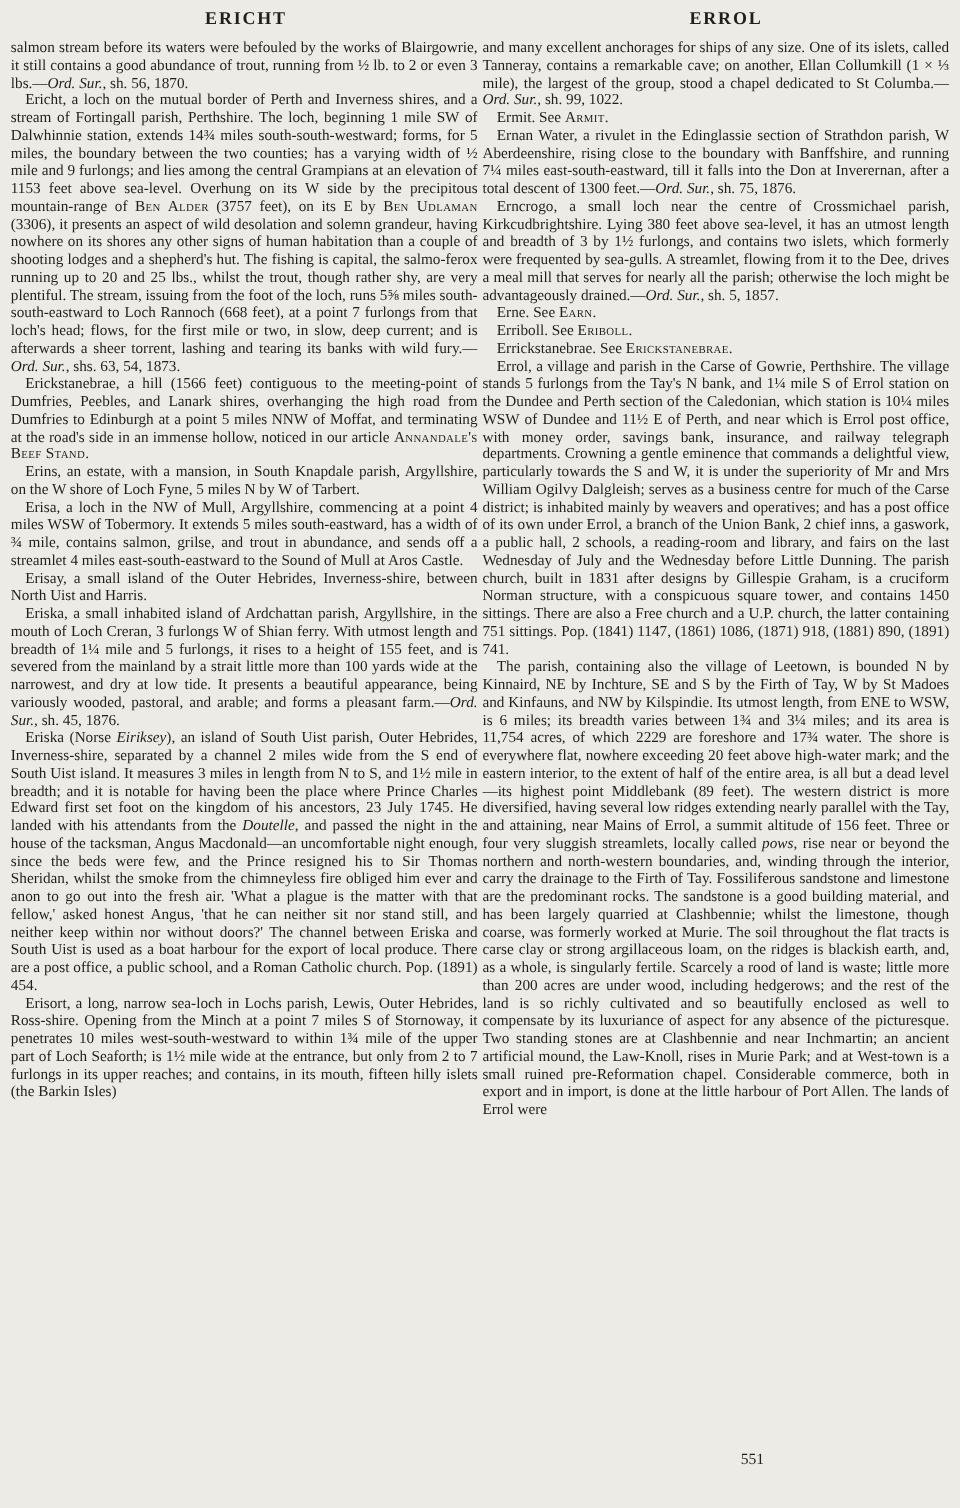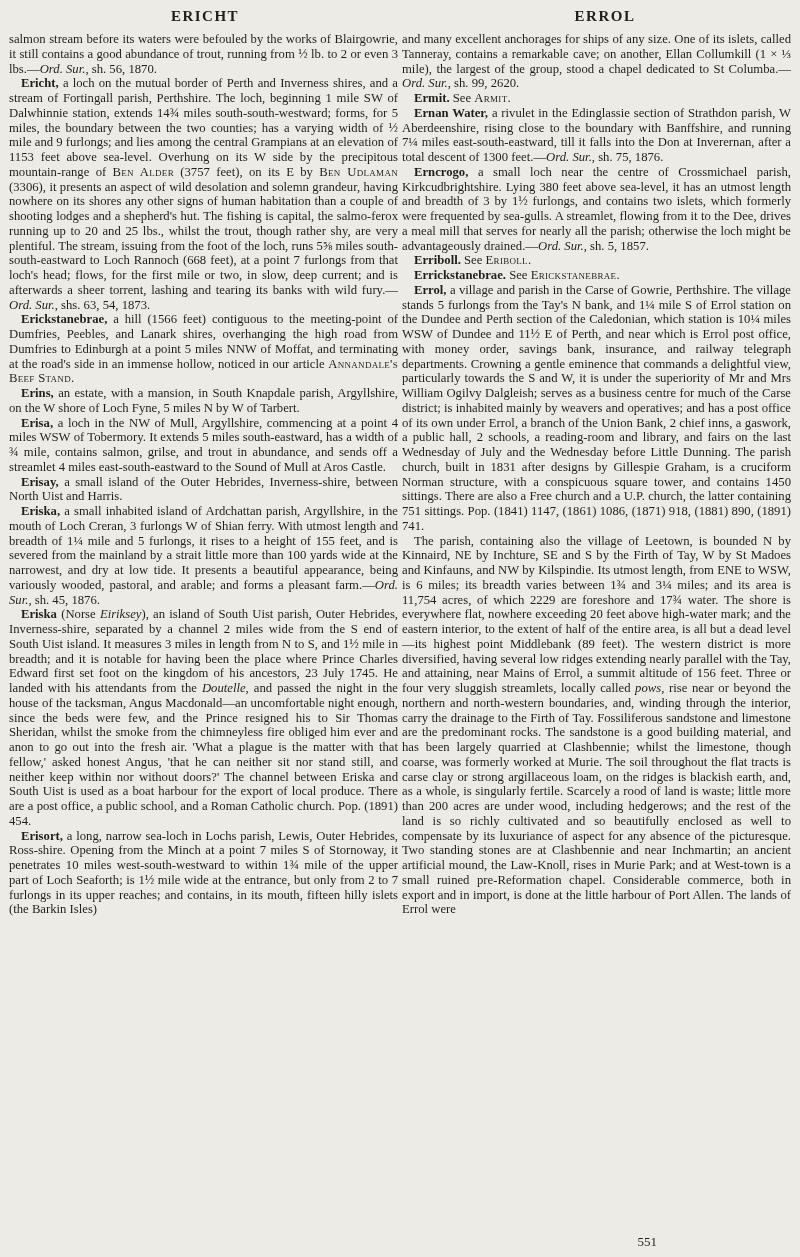--- a/index.html
+++ b/index.html
@@ -18,26 +18,26 @@
   }
   .columns { display: flex; gap: 4px; padding: 7px 9px 0 9px; }
   .column {
     flex: 1; min-width: 0;
     text-align: justify;
     font-size: 12.7px; line-height: 14.75px;
     height: 1188px; overflow: hidden;
   }
   p.para { margin: 0; }
   p.para.indent { text-indent: 12px; }
-  .seg-b { font-weight: bold; }
+  .seg-b { font-weight: normal; }
   .seg-i { font-style: italic; }
   .seg-sc { font-variant: small-caps; letter-spacing: 0.3px; }
   .page-number {
-    position: absolute; top: 1234px; left: 597px;
-    width: 60px; text-align: right; font-size: 13px;
+    position: absolute; top: 1208px; left: 597px;
+    width: 60px; text-align: center; font-size: 13px;
   }
 </style>
 </head>
 <body>
 
 <div class="running-heads">
   <div class="running-head">ERICHT</div>
   <div class="running-head">ERROL</div>
 </div>
 
@@ -47,24 +47,25 @@
       <p class="para indent"><span class="seg-b">Ericht,</span><span class="seg-n"> a loch on the mutual border of Perth and Inverness shires, and a stream of Fortingall parish, Perthshire. The loch, beginning 1 mile SW of Dalwhinnie station, extends 14¾ miles south-south-westward; forms, for 5 miles, the boundary between the two counties; has a varying width of ½ mile and 9 furlongs; and lies among the central Grampians at an elevation of 1153 feet above sea-level. Overhung on its W side by the precipitous mountain-range of </span><span class="seg-sc">Ben Alder</span><span class="seg-n"> (3757 feet), on its E by </span><span class="seg-sc">Ben Udlaman</span><span class="seg-n"> (3306), it presents an aspect of wild desolation and solemn grandeur, having nowhere on its shores any other signs of human habitation than a couple of shooting lodges and a shepherd's hut. The fishing is capital, the salmo-ferox running up to 20 and 25 lbs., whilst the trout, though rather shy, are very plentiful. The stream, issuing from the foot of the loch, runs 5⅝ miles south-south-eastward to Loch Rannoch (668 feet), at a point 7 furlongs from that loch's head; flows, for the first mile or two, in slow, deep current; and is afterwards a sheer torrent, lashing and tearing its banks with wild fury.—</span><span class="seg-i">Ord. Sur.</span><span class="seg-n">, shs. 63, 54, 1873.</span></p>
       <p class="para indent"><span class="seg-b">Erickstanebrae,</span><span class="seg-n"> a hill (1566 feet) contiguous to the meeting-point of Dumfries, Peebles, and Lanark shires, overhanging the high road from Dumfries to Edinburgh at a point 5 miles NNW of Moffat, and terminating at the road's side in an immense hollow, noticed in our article </span><span class="seg-sc">Annandale's Beef Stand</span><span class="seg-n">.</span></p>
       <p class="para indent"><span class="seg-b">Erins,</span><span class="seg-n"> an estate, with a mansion, in South Knapdale parish, Argyllshire, on the W shore of Loch Fyne, 5 miles N by W of Tarbert.</span></p>
       <p class="para indent"><span class="seg-b">Erisa,</span><span class="seg-n"> a loch in the NW of Mull, Argyllshire, commencing at a point 4 miles WSW of Tobermory. It extends 5 miles south-eastward, has a width of ¾ mile, contains salmon, grilse, and trout in abundance, and sends off a streamlet 4 miles east-south-eastward to the Sound of Mull at Aros Castle.</span></p>
       <p class="para indent"><span class="seg-b">Erisay,</span><span class="seg-n"> a small island of the Outer Hebrides, Inverness-shire, between North Uist and Harris.</span></p>
       <p class="para indent"><span class="seg-b">Eriska,</span><span class="seg-n"> a small inhabited island of Ardchattan parish, Argyllshire, in the mouth of Loch Creran, 3 furlongs W of Shian ferry. With utmost length and breadth of 1¼ mile and 5 furlongs, it rises to a height of 155 feet, and is severed from the mainland by a strait little more than 100 yards wide at the narrowest, and dry at low tide. It presents a beautiful appearance, being variously wooded, pastoral, and arable; and forms a pleasant farm.—</span><span class="seg-i">Ord. Sur.</span><span class="seg-n">, sh. 45, 1876.</span></p>
       <p class="para indent"><span class="seg-b">Eriska</span><span class="seg-n"> (Norse </span><span class="seg-i">Eiriksey</span><span class="seg-n">), an island of South Uist parish, Outer Hebrides, Inverness-shire, separated by a channel 2 miles wide from the S end of South Uist island.  It measures 3 miles in length from N to S, and 1½ mile in breadth; and it is notable for having been the place where Prince Charles Edward first set foot on the kingdom of his ancestors, 23 July 1745.  He landed with his attendants from the </span><span class="seg-i">Doutelle</span><span class="seg-n">, and passed the night in the house of the tacksman, Angus Macdonald—an uncomfortable night enough, since the beds were few, and the Prince resigned his to Sir Thomas Sheridan, whilst the smoke from the chimneyless fire obliged him ever and anon to go out into the fresh air.  'What a plague is the matter with that fellow,' asked honest Angus, 'that he can neither sit nor stand still, and neither keep within nor without doors?'  The channel between Eriska and South Uist is used as a boat harbour for the export of local produce.  There are a post office, a public school, and a Roman Catholic church.  Pop. (1891) 454.</span></p>
       <p class="para indent"><span class="seg-b">Erisort,</span><span class="seg-n"> a long, narrow sea-loch in Lochs parish, Lewis, Outer Hebrides, Ross-shire.  Opening from the Minch at a point 7 miles S of Stornoway, it penetrates 10 miles west-south-westward to within 1¾ mile of the upper part of Loch Seaforth; is 1½ mile wide at the entrance, but only from 2 to 7 furlongs in its upper reaches; and contains, in its mouth, fifteen hilly islets (the Barkin Isles)</span></p>
     </div>
   <div class="column" id="right-col">
-      <p class="para"><span class="seg-n">and many excellent anchorages for ships of any size. One of its islets, called Tanneray, contains a remarkable cave; on another, Ellan Collumkill (1 × ⅓ mile), the largest of the group, stood a chapel dedicated to St Columba.—</span><span class="seg-i">Ord. Sur.</span><span class="seg-n">, sh. 99, 2620.</span></p>
+      <p class="para"><span class="seg-n">and many excellent anchorages for ships of any size. One of its islets, called Tanneray, contains a remarkable cave; on another, Ellan Collumkill (1 × ⅓ mile), the largest of the group, stood a chapel dedicated to St Columba.—</span><span class="seg-i">Ord. Sur.</span><span class="seg-n">, sh. 99, 1022.</span></p>
       <p class="para indent"><span class="seg-b">Ermit.</span><span class="seg-n">  See </span><span class="seg-sc">Armit</span><span class="seg-n">.</span></p>
       <p class="para indent"><span class="seg-b">Ernan Water,</span><span class="seg-n"> a rivulet in the Edinglassie section of Strathdon parish, W Aberdeenshire, rising close to the boundary with Banffshire, and running 7¼ miles east-south-eastward, till it falls into the Don at Inverernan, after a total descent of 1300 feet.—</span><span class="seg-i">Ord. Sur.</span><span class="seg-n">, sh. 75, 1876.</span></p>
       <p class="para indent"><span class="seg-b">Erncrogo,</span><span class="seg-n"> a small loch near the centre of Crossmichael parish, Kirkcudbrightshire.  Lying 380 feet above sea-level, it has an utmost length and breadth of 3 by 1½ furlongs, and contains two islets, which formerly were frequented by sea-gulls.  A streamlet, flowing from it to the Dee, drives a meal mill that serves for nearly all the parish; otherwise the loch might be advantageously drained.—</span><span class="seg-i">Ord. Sur.</span><span class="seg-n">, sh. 5, 1857.</span></p>
+      <p class="para indent"><span class="seg-b">Erne.</span><span class="seg-n">  See </span><span class="seg-sc">Earn</span><span class="seg-n">.</span></p>
       <p class="para indent"><span class="seg-b">Erriboll.</span><span class="seg-n">  See </span><span class="seg-sc">Eriboll</span><span class="seg-n">.</span></p>
       <p class="para indent"><span class="seg-b">Errickstanebrae.</span><span class="seg-n">  See </span><span class="seg-sc">Erickstanebrae</span><span class="seg-n">.</span></p>
       <p class="para indent"><span class="seg-b">Errol,</span><span class="seg-n"> a village and parish in the Carse of Gowrie, Perthshire.  The village stands 5 furlongs from the Tay's N bank, and 1¼ mile S of Errol station on the Dundee and Perth section of the Caledonian, which station is 10¼ miles WSW of Dundee and 11½ E of Perth, and near which is Errol post office, with money order, savings bank, insurance, and railway telegraph departments. Crowning a gentle eminence that commands a delightful view, particularly towards the S and W, it is under the superiority of Mr and Mrs William Ogilvy Dalgleish; serves as a business centre for much of the Carse district; is inhabited mainly by weavers and operatives; and has a post office of its own under Errol, a branch of the Union Bank, 2 chief inns, a gaswork, a public hall, 2 schools, a reading-room and library, and fairs on the last Wednesday of July and the Wednesday before Little Dunning.  The parish church, built in 1831 after designs by Gillespie Graham, is a cruciform Norman structure, with a conspicuous square tower, and contains 1450 sittings.  There are also a Free church and a U.P. church, the latter containing 751 sittings.  Pop. (1841) 1147, (1861) 1086, (1871) 918, (1881) 890, (1891) 741.</span></p>
       <p class="para indent"><span class="seg-n">The parish, containing also the village of Leetown, is bounded N by Kinnaird, NE by Inchture, SE and S by the Firth of Tay, W by St Madoes and Kinfauns, and NW by Kilspindie.  Its utmost length, from ENE to WSW, is 6 miles; its breadth varies between 1¾ and 3¼ miles; and its area is 11,754 acres, of which 2229 are foreshore and 17¾ water.  The shore is everywhere flat, nowhere exceeding 20 feet above high-water mark; and the eastern interior, to the extent of half of the entire area, is all but a dead level—its highest point Middlebank (89 feet).  The western district is more diversified, having several low ridges extending nearly parallel with the Tay, and attaining, near Mains of Errol, a summit altitude of 156 feet.  Three or four very sluggish streamlets, locally called </span><span class="seg-i">pows</span><span class="seg-n">, rise near or beyond the northern and north-western boundaries, and, winding through the interior, carry the drainage to the Firth of Tay. Fossiliferous sandstone and limestone are the predominant rocks.  The sandstone is a good building material, and has been largely quarried at Clashbennie; whilst the limestone, though coarse, was formerly worked at Murie. The soil throughout the flat tracts is carse clay or strong argillaceous loam, on the ridges is blackish earth, and, as a whole, is singularly fertile.  Scarcely a rood of land is waste; little more than 200 acres are under wood, including hedgerows; and the rest of the land is so richly cultivated and so beautifully enclosed as well to compensate by its luxuriance of aspect for any absence of the picturesque.  Two standing stones are at Clashbennie and near Inchmartin; an ancient artificial mound, the Law-Knoll, rises in Murie Park; and at West-town is a small ruined pre-Reformation chapel.  Considerable commerce, both in export and in import, is done at the little harbour of Port Allen.  The lands of Errol were</span></p>
     </div>
 </div>
 
 <div class="page-number">551</div>
 
 </body></html>

